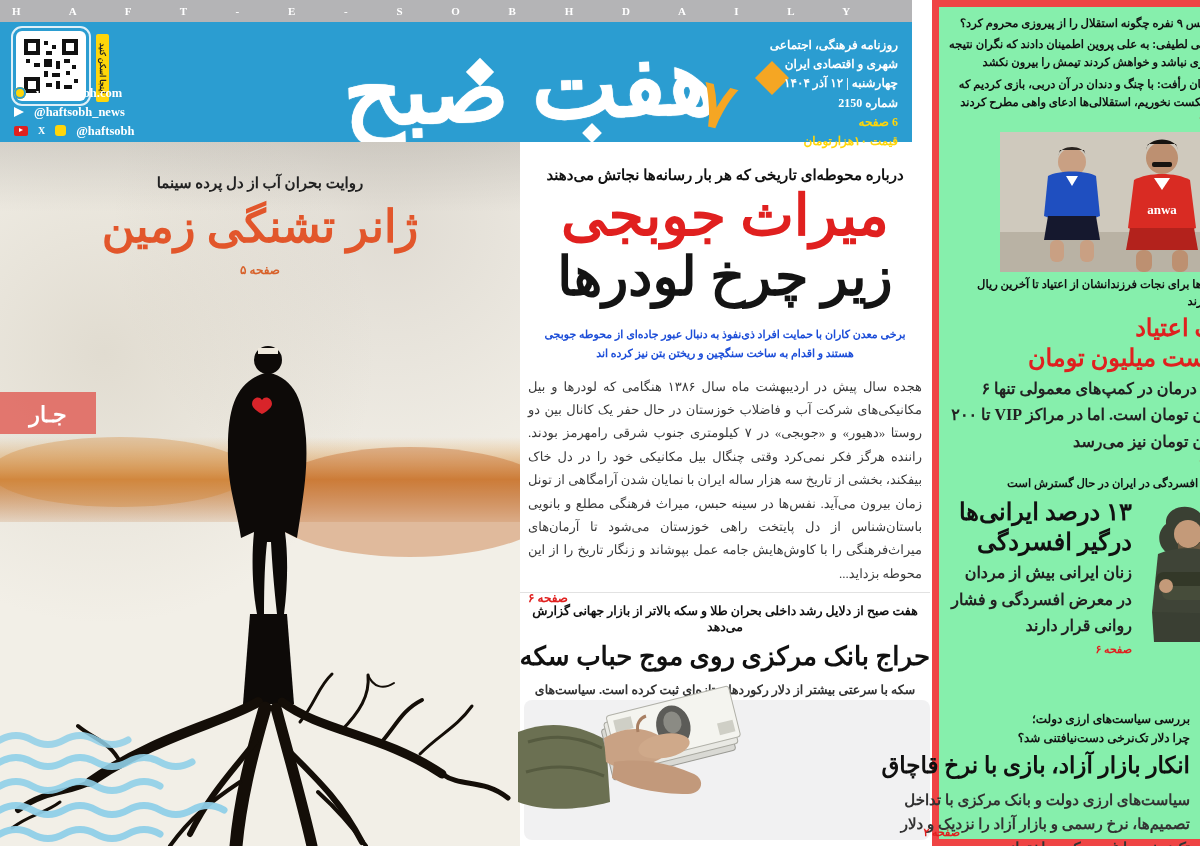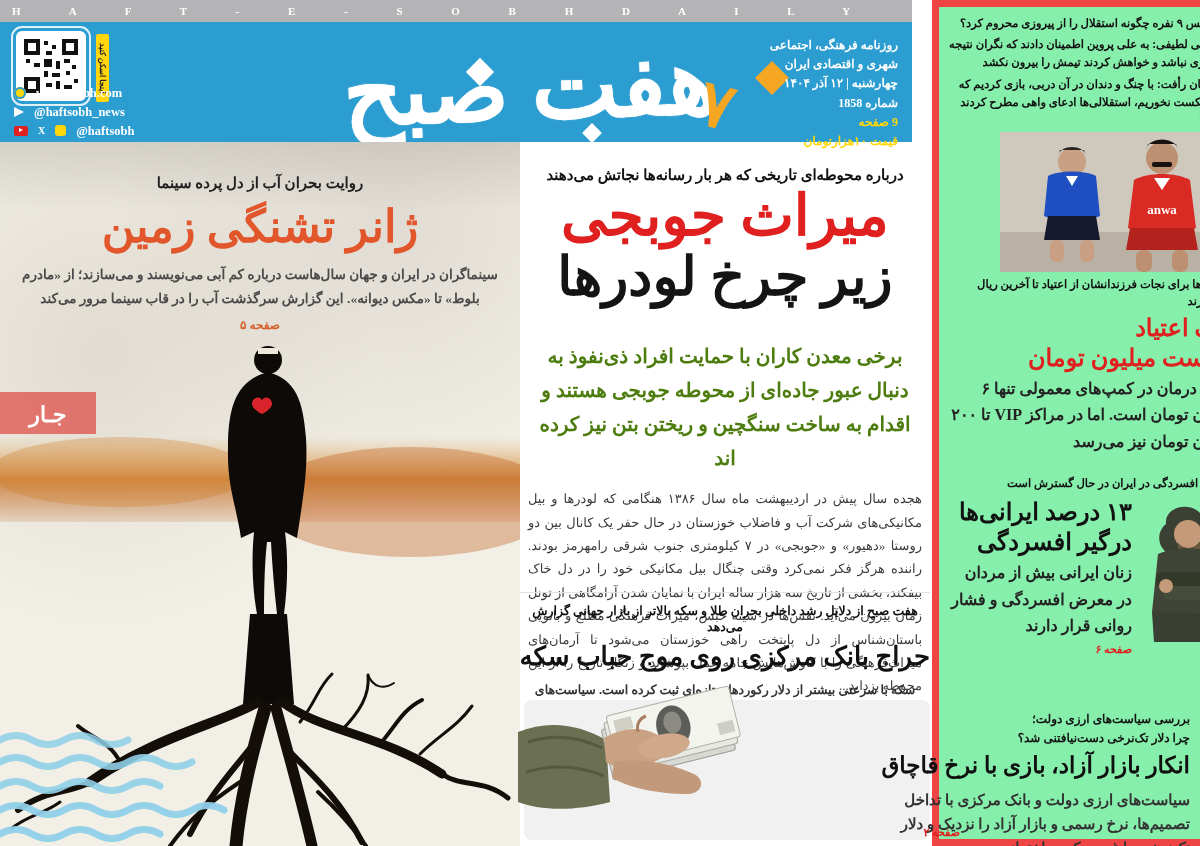--- a/index.html
+++ b/index.html
@@ -50,21 +50,21 @@
   .cine-kicker{font-size:15px;font-weight:bold;color:#222;}
   .cine-headline{font-size:45px;font-weight:bold;color:#e2562b;margin:8px 0 10px;}
   .cine-body{font-size:13.5px;font-weight:bold;color:#4a4a4a;line-height:1.75;width:490px;margin:0 auto;}
   .cine-page{margin-top:8px;font-size:12px;font-weight:bold;color:#d8622b;}
 
   
   .main-story{position:absolute;left:520px;top:142px;width:410px;text-align:center;direction:rtl;}
   .ms-kicker{margin-top:24px;font-size:15px;font-weight:bold;color:#111;}
   .ms-h1{font-size:57px;font-weight:bold;color:#e0201f;line-height:1.12;white-space:nowrap;}
   .ms-h2{font-size:54px;font-weight:bold;color:#141414;line-height:1.1;white-space:nowrap;}
-  .ms-sub{margin-top:32px;font-size:20px;font-weight:bold;color:#4d7c0f;line-height:1.7;padding:0 16px;}
+  .ms-sub{margin-top:18px;font-size:11px;font-weight:bold;color:#1d4ed8;line-height:1.7;padding:0 16px;}
   .ms-body{margin-top:12px;font-size:13px;color:#3c3c3c;text-align:justify;line-height:1.8;padding:0 8px;}
   .ms-page{margin-top:6px;font-size:12px;font-weight:bold;color:#e0201f;text-align:left;padding-left:8px;}
 
   
   .coin-story{position:absolute;left:520px;top:592px;width:410px;direction:rtl;text-align:center;
               border-top:1px solid #e2e2e2;padding-top:10px;}
   .cs-kicker{font-size:12.5px;font-weight:bold;color:#111;}
   .cs-headline{font-size:26px;font-weight:bold;color:#111;white-space:nowrap;margin-top:6px;}
   .cs-body{margin-top:8px;font-size:12.5px;font-weight:bold;color:#333;line-height:1.65;padding:0 8px;}
   .cs-page{margin-top:4px;font-size:11px;font-weight:bold;color:#e0201f;text-align:right;padding-right:6px;}
@@ -153,22 +153,22 @@
     <div class="logo">هفت صبح</div>
     <span class="diamond d1"></span>
     <span class="diamond d2"></span>
     <span class="diamond d3"></span>
     <span class="logo-seven">٧</span>
 
     <div class="mh-info">
       <div>روزنامه فرهنگی، اجتماعی</div>
       <div>شهری و اقتصادی ایران</div>
       <div>چهارشنبه | ۱۲ آذر ۱۴۰۴</div>
-      <div>شماره 1858</div>
-      <div class="yellow">9 صفحه</div>
+      <div>شماره 2150</div>
+      <div class="yellow">6 صفحه</div>
       <div class="yellow">قیمت ۱۰هزارتومان</div>
     </div>
   </div>
 
   <div class="left-art">
     <svg class="art-svg" width="520" height="704" viewBox="0 0 520 704">
       <defs>
         <linearGradient id="rustg" x1="0" y1="0" x2="0" y2="1">
           <stop offset="0" stop-color="#e09a3a" stop-opacity="0"></stop>
           <stop offset="0.5" stop-color="#c96f1a" stop-opacity="0.75"></stop>
@@ -219,21 +219,20 @@
         <path d="M0,620 q16,-9 32,0 t32,0 t32,0 t32,0 t32,0 t32,0" opacity="0.9"></path>
         <path d="M0,644 q16,-9 32,0 t32,0 t32,0 t32,0 t32,0" opacity="0.9"></path>
         <path d="M0,668 q16,-9 32,0 t32,0 t32,0 t32,0 t32,0 t32,0 t32,0" opacity="0.95"></path>
         <path d="M0,692 q16,-9 32,0 t32,0 t32,0 t32,0 t32,0" opacity="0.95"></path>
       </g>
     </svg>
 
     <div class="cine">
       <div class="cine-kicker">روایت بحران آب از دل پرده سینما</div>
       <div class="cine-headline">ژانر تشنگی زمین</div>
-      <div class="cine-body">سینماگران در ایران و جهان سال‌هاست درباره کم آبی می‌نویسند و می‌سازند؛ از «مادرم بلوط» تا «مکس دیوانه». این گزارش سرگذشت آب را در قاب سینما مرور می‌کند</div>
       <div class="cine-page">صفحه ۵</div>
     </div>
   </div>
 
   <div class="main-story">
     <div class="ms-kicker">درباره محوطه‌ای تاریخی که هر بار رسانه‌ها نجاتش می‌دهند</div>
     <div class="ms-h1">میراث جوبجی</div>
     <div class="ms-h2">زیر چرخ لودرها</div>
     <div class="ms-sub">برخی معدن کاران با حمایت افراد ذی‌نفوذ به دنبال عبور جاده‌ای از محوطه جوبجی هستند و اقدام به ساخت سنگچین و ریختن بتن نیز کرده اند</div>
     <div class="ms-body">هجده سال پیش در اردیبهشت ماه سال ۱۳۸۶ هنگامی که لودرها و بیل مکانیکی‌های شرکت آب و فاضلاب خوزستان در حال حفر یک کانال بین دو روستا «دهیور» و «جوبجی» در ۷ کیلومتری جنوب شرقی رامهرمز بودند. راننده هرگز فکر نمی‌کرد وقتی چنگال بیل مکانیکی خود را در دل خاک بیفکند، بخشی از تاریخ سه هزار ساله ایران با نمایان شدن آرامگاهی از تونل زمان بیرون می‌آید. نفس‌ها در سینه حبس، میراث فرهنگی مطلع و بانویی باستان‌شناس از دل پایتخت راهی خوزستان می‌شود تا آرمان‌های میراث‌فرهنگی را با کاوش‌هایش جامه عمل بپوشاند و زنگار تاریخ را از این محوطه بزداید...</div>

